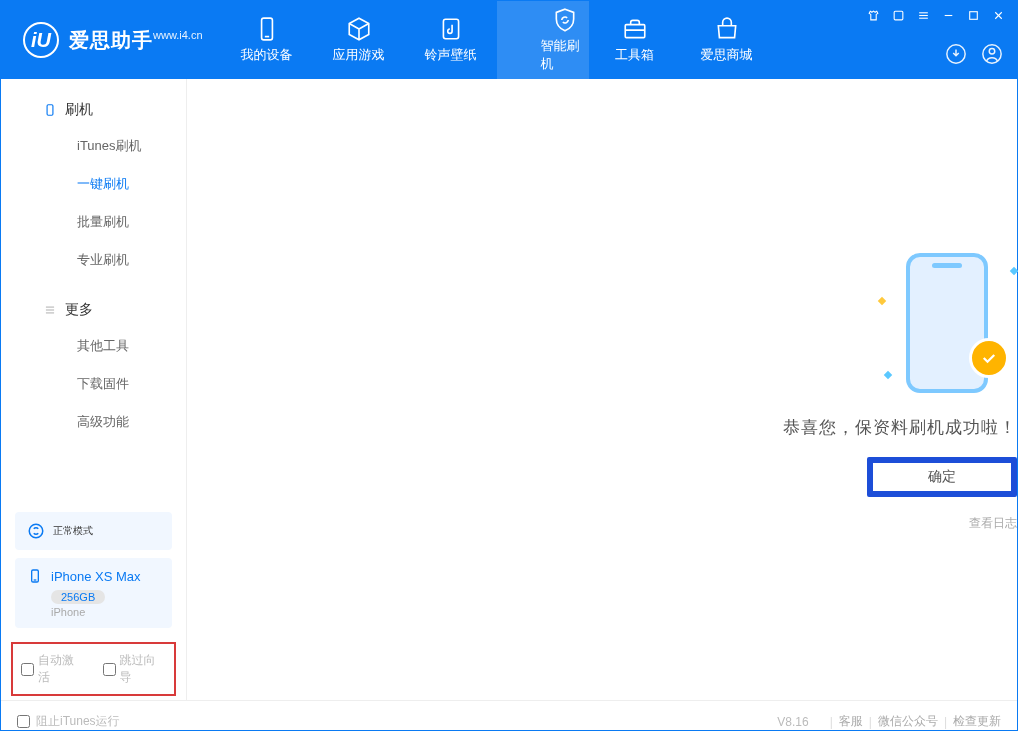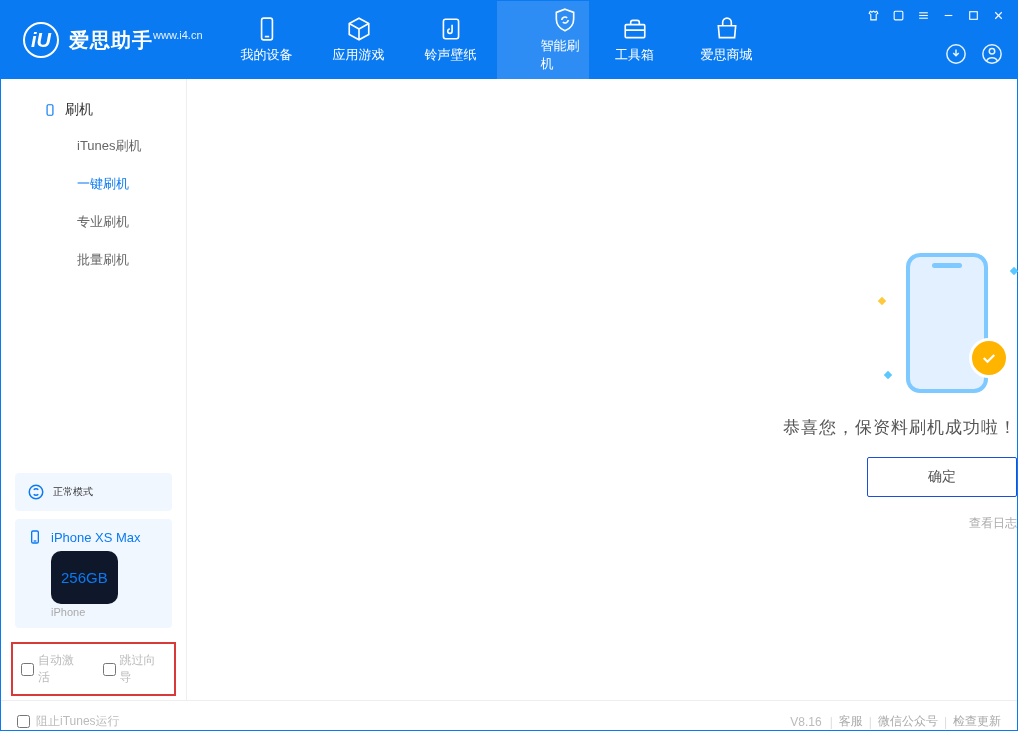--- a/index.html
+++ b/index.html
@@ -32,49 +32,49 @@
   .side-header { display: flex; align-items: center; gap: 8px; padding: 8px 18px; font-size: 14px; color: #333; font-weight: 500; }
   .side-header svg { width: 14px; height: 14px; }
   .side-item { padding: 10px 18px 10px 52px; cursor: pointer; color: #666; }
   .side-item.active { color: #0a7af3; }
   .side-spacer { flex: 1; }
   .mode-card { margin: 8px 14px; background: #f1f7ff; border-radius: 4px; padding: 10px 12px; display: flex; align-items: center; gap: 8px; font-size: 10px; color: #333; }
   .mode-card svg { width: 18px; height: 18px; }
   .device-card { margin: 0 14px 10px; background: #f1f7ff; border-radius: 4px; padding: 10px 12px; font-size: 13px; color: #333; }
   .device-card .dev-row { display: flex; align-items: center; gap: 8px; font-weight: 500; color: #0a7af3; }
   .device-card .dev-row svg { width: 16px; height: 16px; }
-  .device-card .dev-cap { display: inline-block; margin: 6px 0 2px 24px; background: #0f172a; color: #0a7af3; border-radius: 10px; padding: 18px 10px; font-size: 15px; }
+  .device-card .dev-cap { display: inline-block; margin: 6px 0 2px 24px; background: #e5e5e5; color: #0a7af3; border-radius: 10px; padding: 1px 10px; font-size: 11px; }
   .device-card .dev-type { margin-left: 24px; font-size: 11px; color: #aaa; }
   .checkbox-row { border: 2px solid #d83a3a; margin: 4px 10px 4px 10px; padding: 8px 8px; display: flex; gap: 18px; font-size: 12px; color: #bbb; align-items: center; }
   .checkbox-row label { display: flex; align-items: center; gap: 4px; cursor: pointer; }
   .checkbox-row input { cursor: pointer; }
 
   
   .main { flex: 1; display: flex; flex-direction: column; align-items: flex-end; justify-content: center; gap: 18px; background: #fff; }
   .success-illust { width: 140px; height: 150px; position: relative; display:flex; align-items:center; justify-content:center;}
   .phone-shape { width: 82px; height: 140px; border: 4px solid #7ec9ff; border-radius: 14px; background: #e3f0ff; position: relative; }
   .phone-shape::before { content:""; position:absolute; top:6px; left:50%; transform:translateX(-50%); width:30px; height:5px; background:#7ec9ff; border-radius:3px;}
   .check-badge { position: absolute; right: 8px; bottom: 20px; width: 40px; height: 40px; background: #ffb400; border-radius: 50%; display:flex; align-items:center; justify-content:center; border: 3px solid #fff; }
   .check-badge svg { width: 18px; height: 18px; }
   .sparkle { position:absolute; width:6px; height:6px; background:#ffc93c; transform:rotate(45deg);}
   .sparkle.s1{ left:2px; top:50px;}
   .sparkle.s3{ left:8px; bottom:20px; background:#5ac8ff;}
   .sparkle.s2{ right:0px; top:20px; background:#5ac8ff;}
   .success-msg { font-size: 17px; color: #555; letter-spacing: 1px; }
-  .confirm-btn { width: 150px; height: 40px; border: 1px solid #1d4ed8; background: #fff; color: #555; font-size: 14px; cursor: pointer; border-radius: 2px; }
+  .confirm-btn { width: 150px; height: 40px; border: 6px solid #1d4ed8; background: #fff; color: #555; font-size: 14px; cursor: pointer; border-radius: 2px; }
   .view-log { font-size: 12px; color: #aaa; cursor: pointer; text-decoration: none; }
   
   
   .footer { height: 30px; border-top: 1px solid #eee; display: flex; align-items: flex-end; padding: 0 16px; font-size: 12px; color: #bbb; gap: 21px; }
   .footer-left { display: flex; align-items: center; gap: 6px; }
   .footer-spacer { flex: 1; }
   .footer-right { display: flex; align-items: center; gap: 6px; color: #aaa; }
   .footer-right .sep { color: #ddd; }
   .footer-right span { cursor: pointer; }
-  .version { color: #bbb; margin-right: 2px; }
+  .version { color: #bbb; margin-right: 15px; }
 </style>
 </head>
 <body>
 
 <div class="window">
 
   <div class="header">
     <div class="logo-area">
       <div class="logo-circle">iU</div>
       <div class="logo-text">
@@ -179,22 +179,35 @@
     <div class="sidebar">
       <div class="side-section">
         <div class="side-header">
           <svg viewBox="0 0 24 24" fill="none" stroke="#0a7af3" stroke-width="2">
               <rect x="7" y="3" width="10" height="18" rx="2"></rect>
             </svg>
           <span>刷机</span>
         </div>
         <div class="side-item">iTunes刷机</div>
         <div class="side-item active">一键刷机</div>
+        <div class="side-item">批量刷机</div>
         <div class="side-item">专业刷机</div>
-        <div class="side-item">批量刷机</div>
+      </div>
+      <div class="side-section">
+        <div class="side-header">
+          <svg viewBox="0 0 24 24" fill="none" stroke="#bbb" stroke-width="2">
+              <line x1="5" y1="7" x2="19" y2="7"></line>
+              <line x1="5" y1="12" x2="19" y2="12"></line>
+              <line x1="5" y1="17" x2="19" y2="17"></line>
+            </svg>
+          <span>更多</span>
+        </div>
+        <div class="side-item">其他工具</div>
+        <div class="side-item">下载固件</div>
+        <div class="side-item">高级功能</div>
       </div>
       <div class="side-spacer"></div>
       <div class="mode-card">
         <svg viewBox="0 0 24 24" fill="none" stroke="#0a7af3" stroke-width="2">
             <circle cx="12" cy="12" r="9"></circle>
             <path d="M9 9a4 4 0 016 0M15 15a4 4 0 01-6 0"></path>
           </svg>
         <span>正常模式</span>
       </div>
       <div class="device-card">

